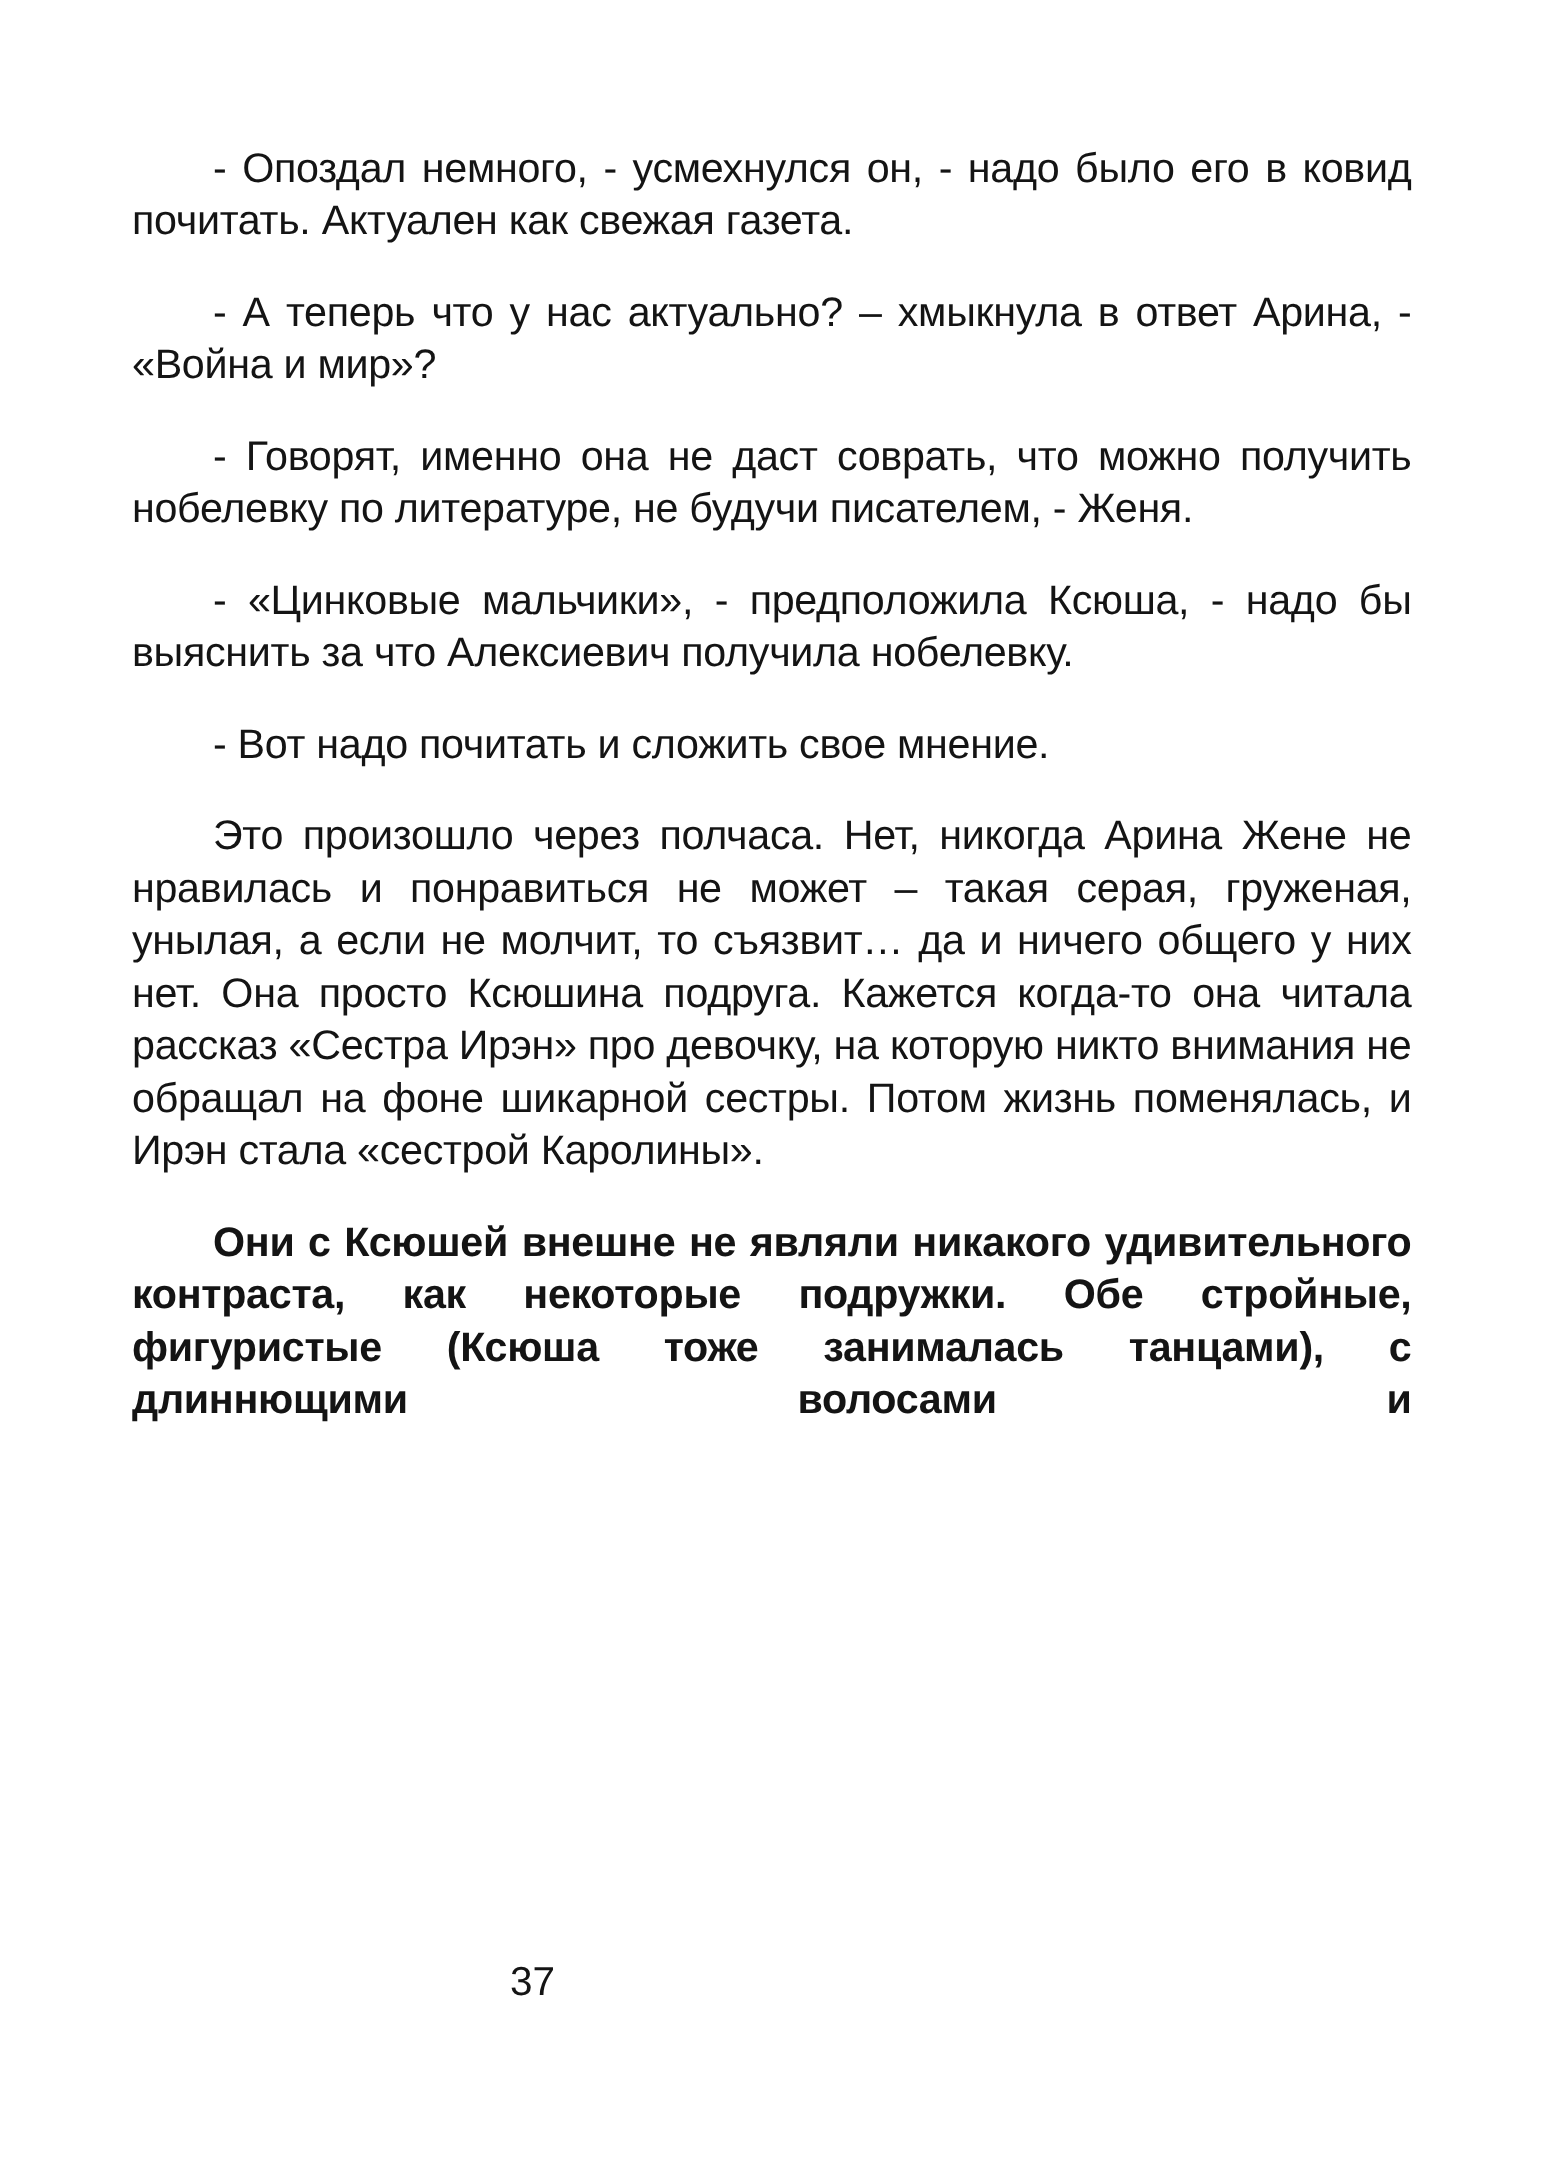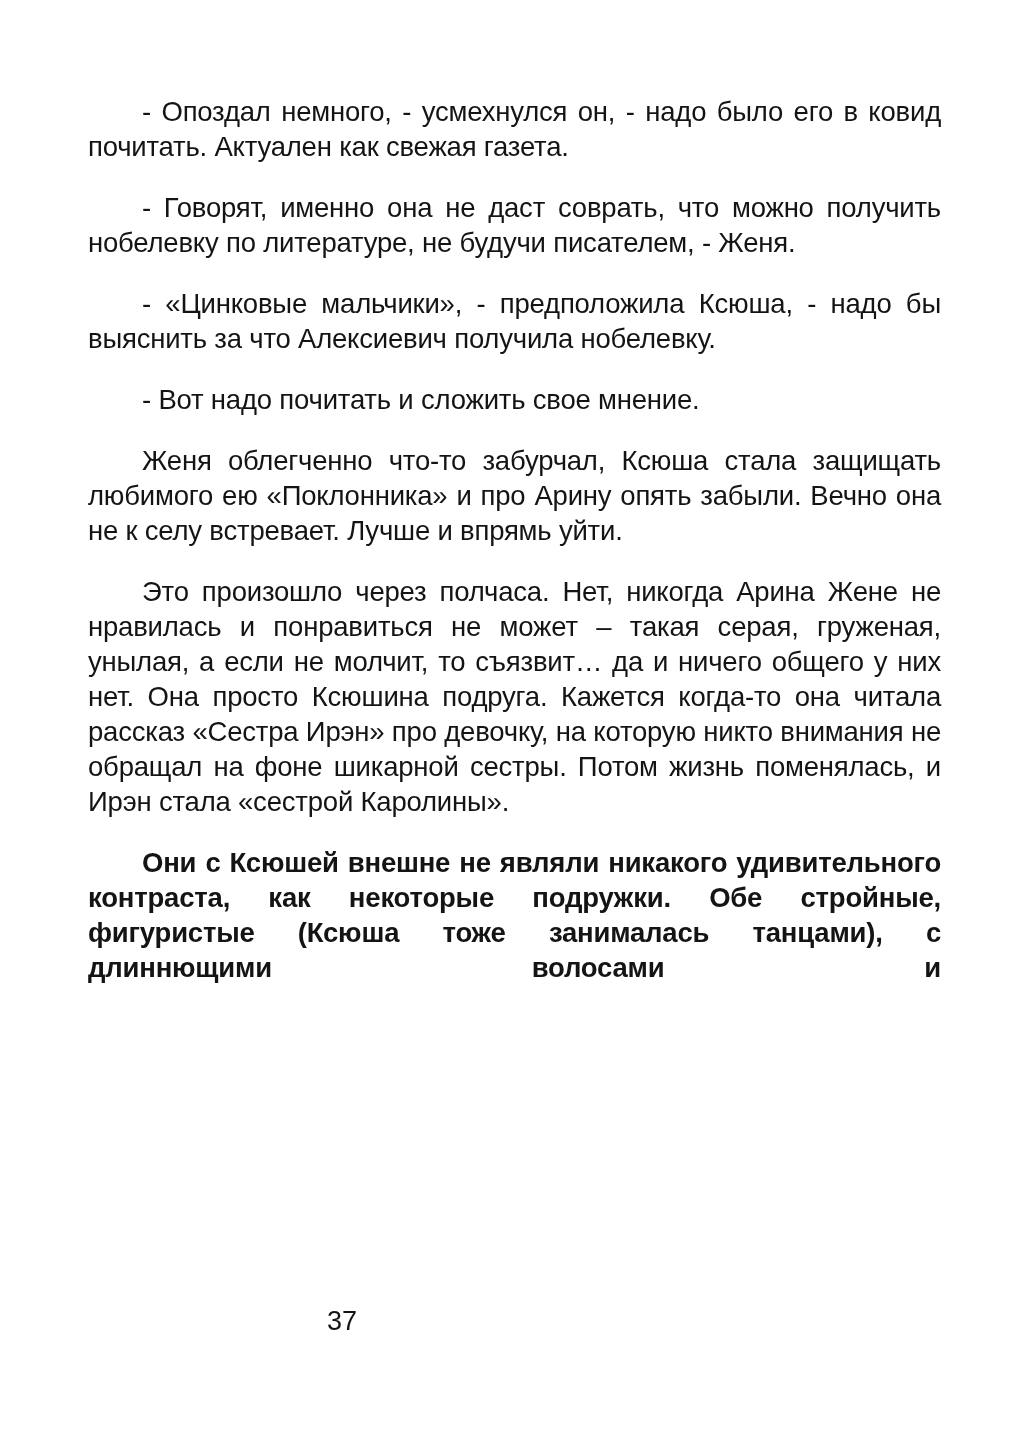--- a/index.html
+++ b/index.html
@@ -41,35 +41,35 @@
   p.para:last-child {
     margin-bottom: 0;
     font-weight: bold;
   }
   
   p.justify-last {
     text-align-last: justify;
   }
   .page-number {
     position: absolute;
-    left: 327px;
+    left: 340px;
     top: 1304px;
     font-size: 27px;
     line-height: 34px;
     color: #141414;
     text-align: center;
   }
 </style>
 </head>
 <body>
 
 <div class="page">
   <div class="text-block">
     <p class="para">- Опоздал немного, - усмехнулся он, - надо было его в ковид почитать. Актуален как свежая газета.</p>
+    <p class="para">- А теперь что у нас актуально? – хмыкнула в ответ Арина, - «Война и мир»?</p>
     <p class="para">- Говорят, именно она не даст соврать, что можно получить нобелевку по литературе, не будучи писателем, - Женя.</p>
     <p class="para">- «Цинковые мальчики», - предположила Ксюша, - надо бы выяснить за что Алексиевич получила нобелевку.</p>
     <p class="para">- Вот надо почитать и сложить свое мнение.</p>
-    <p class="para">Женя облегченно что-то забурчал, Ксюша стала защищать любимого ею «Поклонника» и про Арину опять забыли. Вечно она не к селу встревает. Лучше и впрямь уйти.</p>
     <p class="para">Это произошло через полчаса. Нет, никогда Арина Жене не нравилась и понравиться не может – такая серая, груженая, унылая, а если не молчит, то съязвит… да и ничего общего у них нет. Она просто Ксюшина подруга. Кажется когда-то она читала рассказ «Сестра Ирэн» про девочку, на которую никто внимания не обращал на фоне шикарной сестры. Потом жизнь поменялась, и Ирэн стала «сестрой Каролины».</p>
     <p class="para justify-last">Они с Ксюшей внешне не являли никакого удивительного контраста, как некоторые подружки. Обе стройные, фигуристые (Ксюша тоже занималась танцами), с длиннющими волосами и</p>
   </div>
   <div class="page-number">37</div>
 </div>
 
 </body></html>

